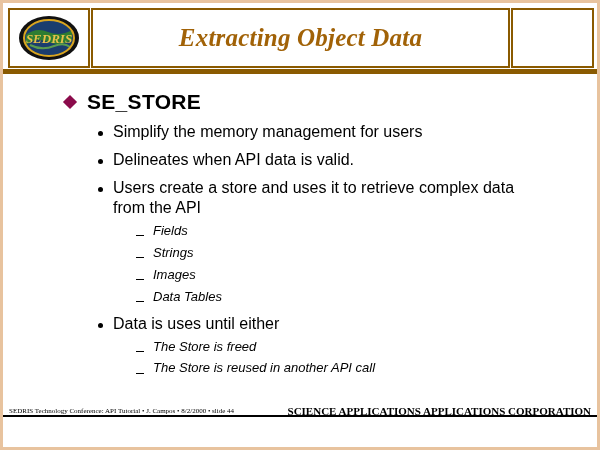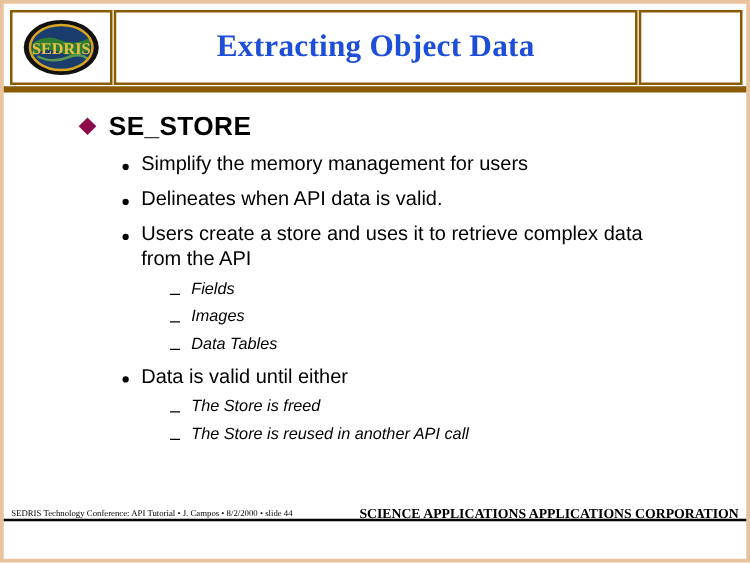--- a/index.html
+++ b/index.html
@@ -21,20 +21,21 @@
     border: 3px solid #e8c39e;
     background: #ffffff;
   }
   
   .header {
     position: absolute;
     left: 0;
     top: 0;
     width: 594px;
     height: 66px;
+    font-style: italic;
   }
   .logo-box {
     position: absolute;
     left: 5px;
     top: 5px;
     width: 78px;
     height: 56px;
     border: 2px solid #8a5a00;
     background: #ffffff;
     display: flex;
@@ -52,21 +53,21 @@
     border: 2px solid #8a5a00;
     background: #ffffff;
     display: flex;
     align-items: center;
     justify-content: center;
   }
   .title-text {
     font-family: "Liberation Serif", serif;
     font-size: 25px;
     font-weight: bold;
-    color: #1d4ed8;
+    color: #a16207;
     letter-spacing: 0.2px;
   }
   .right-box {
     position: absolute;
     left: 508px;
     top: 5px;
     width: 79px;
     height: 56px;
     border: 2px solid #8a5a00;
     background: #ffffff;
@@ -235,30 +236,34 @@
       <span class="dot"></span>
       <span class="lvl2-text">Users create a store and uses it to retrieve complex data from the API</span>
     </div>
 
     <div class="lvl3">
       <span class="dash"></span>
       <span class="lvl3-text">Fields</span>
     </div>
     <div class="lvl3">
       <span class="dash"></span>
+      <span class="lvl3-text">Strings</span>
+    </div>
+    <div class="lvl3">
+      <span class="dash"></span>
       <span class="lvl3-text">Images</span>
     </div>
     <div class="lvl3">
       <span class="dash"></span>
       <span class="lvl3-text">Data Tables</span>
     </div>
 
     <div class="lvl2">
       <span class="dot"></span>
-      <span class="lvl2-text">Data is valid until either</span>
+      <span class="lvl2-text">Data is uses until either</span>
     </div>
 
     <div class="lvl3">
       <span class="dash"></span>
       <span class="lvl3-text">The Store is freed</span>
     </div>
     <div class="lvl3">
       <span class="dash"></span>
       <span class="lvl3-text">The Store is reused in another API call</span>
     </div>

